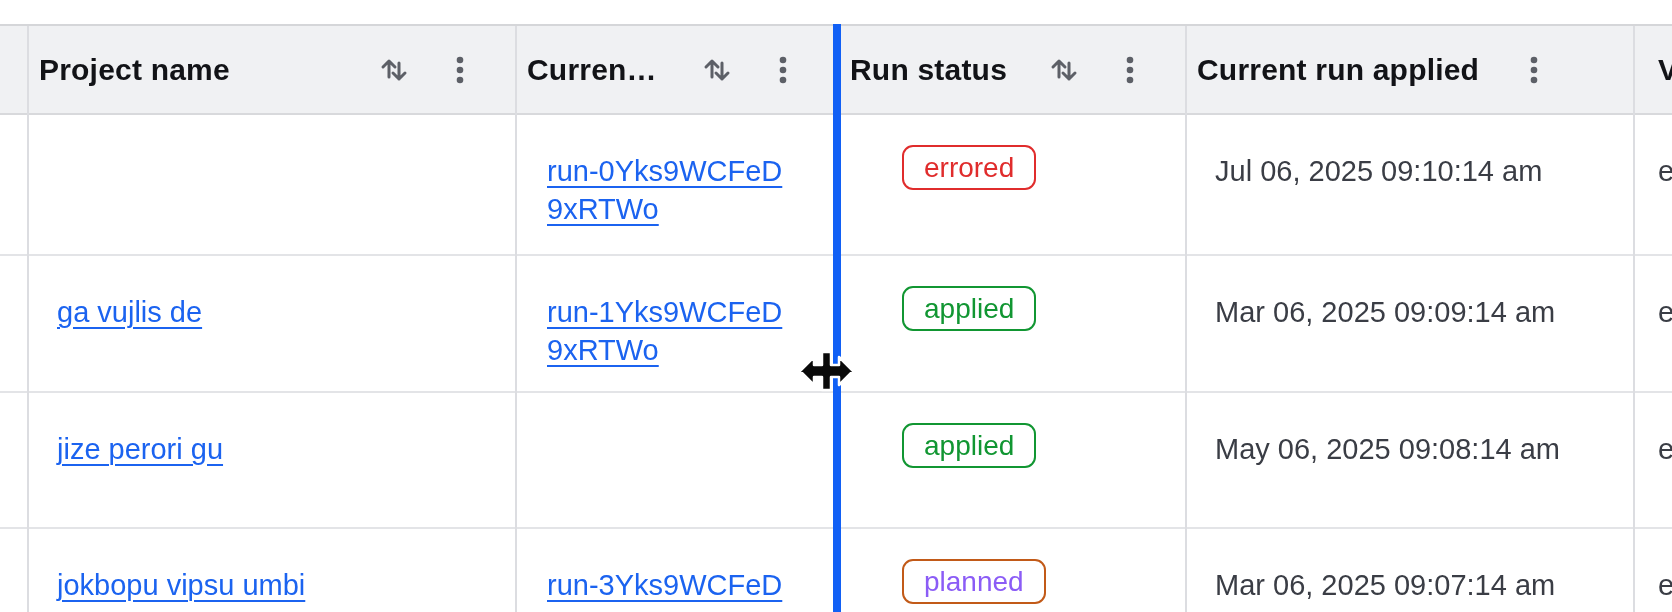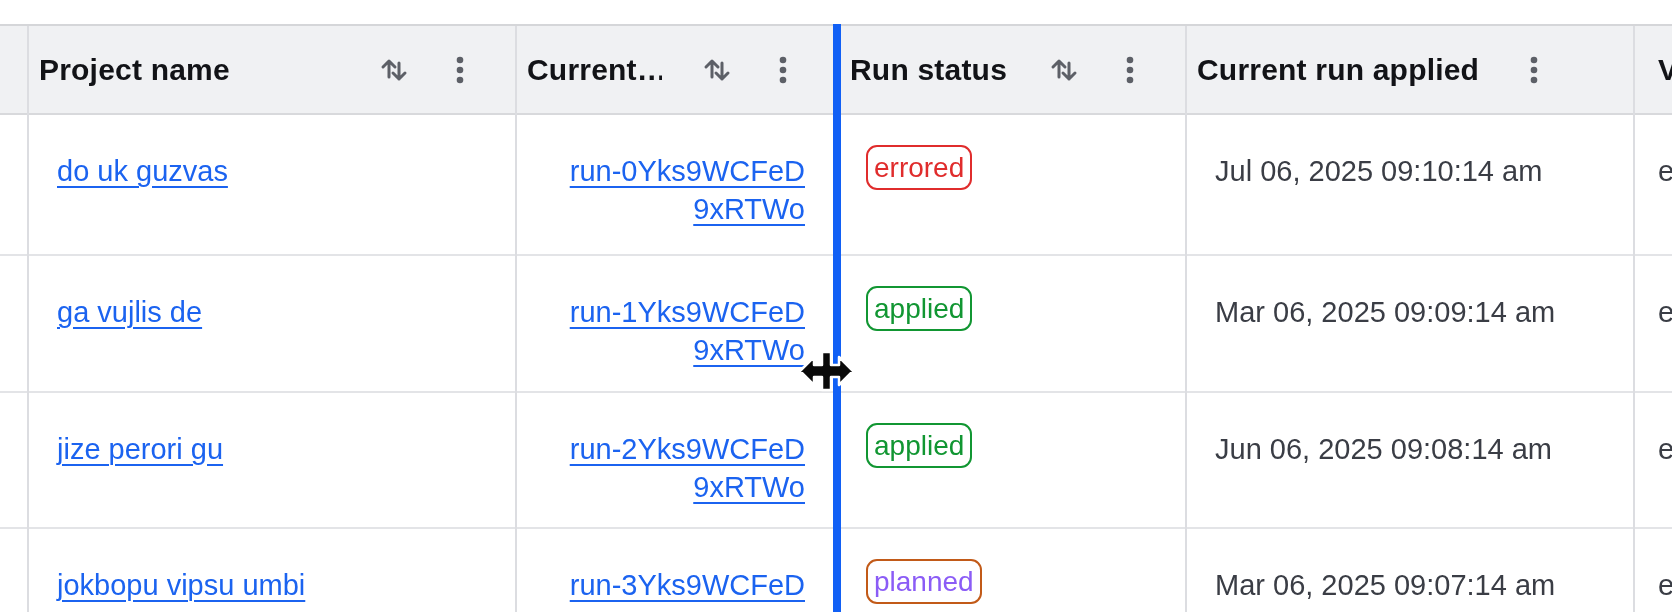--- a/index.html
+++ b/index.html
@@ -20,28 +20,28 @@
   }
   .hlabel{
     flex:1;min-width:0;white-space:nowrap;overflow:hidden;
     font-size:30px;font-weight:700;color:#121317;letter-spacing:.2px;
   }
   .icon-btn{flex:none;display:flex;align-items:center;justify-content:center;background:none;border:none;padding:0;cursor:pointer;}
   
   .row{position:absolute;left:0;width:1672px;height:140px;}
   .cell{position:absolute;font-size:29px;line-height:38px;}
   .cell-project{left:57px;top:37px;}
-  .cell-run{left:559px;top:37px;width:246px;word-break:break-all;text-align:right;}
+  .cell-run{left:547px;top:37px;width:246px;word-break:break-all;}
   .cell-badge{left:866px;top:30px;}
   .cell-applied{left:1215px;top:37px;color:#3a3d45;}
   .cell-last{left:1658px;top:37px;color:#3a3d45;}
   a.lnk{color:#1b63f0;text-decoration:underline;text-decoration-thickness:2px;text-underline-offset:5px;cursor:pointer;}
   .badge{
-    display:inline-block;font-size:28px;line-height:37px;padding:2px 6px;
-    border:2.5px solid currentColor;border-radius:11px;background:#ffffff;white-space:nowrap;
+    display:inline-block;font-size:28px;line-height:37px;padding:2px 20px;
+    border:2.5px solid currentColor;border-radius:11px;background:#ffffff;white-space:nowrap;margin-left:36px;
   }
   
   .resize-bar{position:absolute;left:833px;top:24px;width:8px;height:588px;background:#1160f5;z-index:5;}
   .cursor{position:absolute;left:798px;top:349px;z-index:6;}
 </style>
 </head>
 <body>
 
 <div id="app">
 
@@ -72,21 +72,21 @@
         <g fill="#5d6067">
             <circle cx="11" cy="5" r="3.3"></circle>
             <circle cx="11" cy="15" r="3.3"></circle>
             <circle cx="11" cy="25" r="3.3"></circle>
           </g>
       </svg>
     </button>
   </div>
 
   <div class="hcell" style="left:515px;width:323px">
-    <span class="hlabel">Current…</span>
+    <span class="hlabel">Curren…</span>
     <button class="icon-btn">
       <svg width="30" height="30" viewBox="0 0 30 30">
         <g stroke="#5d6067" stroke-width="3" fill="none" stroke-linecap="round" stroke-linejoin="round">
           <path d="M10 22 V6 M4 12 L10 6 L16 12"></path>
           <path d="M20 8 V24 M14 18 L20 24 L26 18"></path>
         </g>
       </svg>
     </button>
     <button class="icon-btn">
       <svg width="22" height="30" viewBox="0 0 22 30">
@@ -131,40 +131,38 @@
           </g>
       </svg>
     </button>
   </div>
 
   <div class="hcell" style="left:1633px;width:39px;padding:0 0 0 25px">
     <span class="hlabel">V</span>
   </div>
 
   <div class="row" style="top:115px">
-    <div class="cell cell-project"><a class="lnk">do uk guzvas</a></div>
     <div class="cell cell-run"><a class="lnk">run-0Yks9WCFeD9xRTWo</a></div>
     <div class="cell cell-badge"><span class="badge" style="color: rgb(224, 44, 44); border-color: rgb(224, 44, 44);">errored</span></div>
     <div class="cell cell-applied">Jul 06, 2025 09:10:14 am</div>
     <div class="cell cell-last">e</div>
   </div>
 
   <div class="row" style="top:256px">
     <div class="cell cell-project"><a class="lnk">ga vujlis de</a></div>
     <div class="cell cell-run"><a class="lnk">run-1Yks9WCFeD9xRTWo</a></div>
     <div class="cell cell-badge"><span class="badge" style="color: rgb(17, 150, 50); border-color: rgb(17, 150, 50);">applied</span></div>
     <div class="cell cell-applied">Mar 06, 2025 09:09:14 am</div>
     <div class="cell cell-last">e</div>
   </div>
 
   <div class="row" style="top:393px">
     <div class="cell cell-project"><a class="lnk">jize perori gu</a></div>
-    <div class="cell cell-run"><a class="lnk">run-2Yks9WCFeD9xRTWo</a></div>
     <div class="cell cell-badge"><span class="badge" style="color: rgb(17, 150, 50); border-color: rgb(17, 150, 50);">applied</span></div>
-    <div class="cell cell-applied">Jun 06, 2025 09:08:14 am</div>
+    <div class="cell cell-applied">May 06, 2025 09:08:14 am</div>
     <div class="cell cell-last">e</div>
   </div>
 
   <div class="row" style="top:529px">
     <div class="cell cell-project"><a class="lnk">jokbopu vipsu umbi</a></div>
     <div class="cell cell-run"><a class="lnk">run-3Yks9WCFeD9xRTWo</a></div>
     <div class="cell cell-badge"><span class="badge" style="color: #8b5cf6; border-color: rgb(194, 90, 24);">planned</span></div>
     <div class="cell cell-applied">Mar 06, 2025 09:07:14 am</div>
     <div class="cell cell-last">e</div>
   </div>

